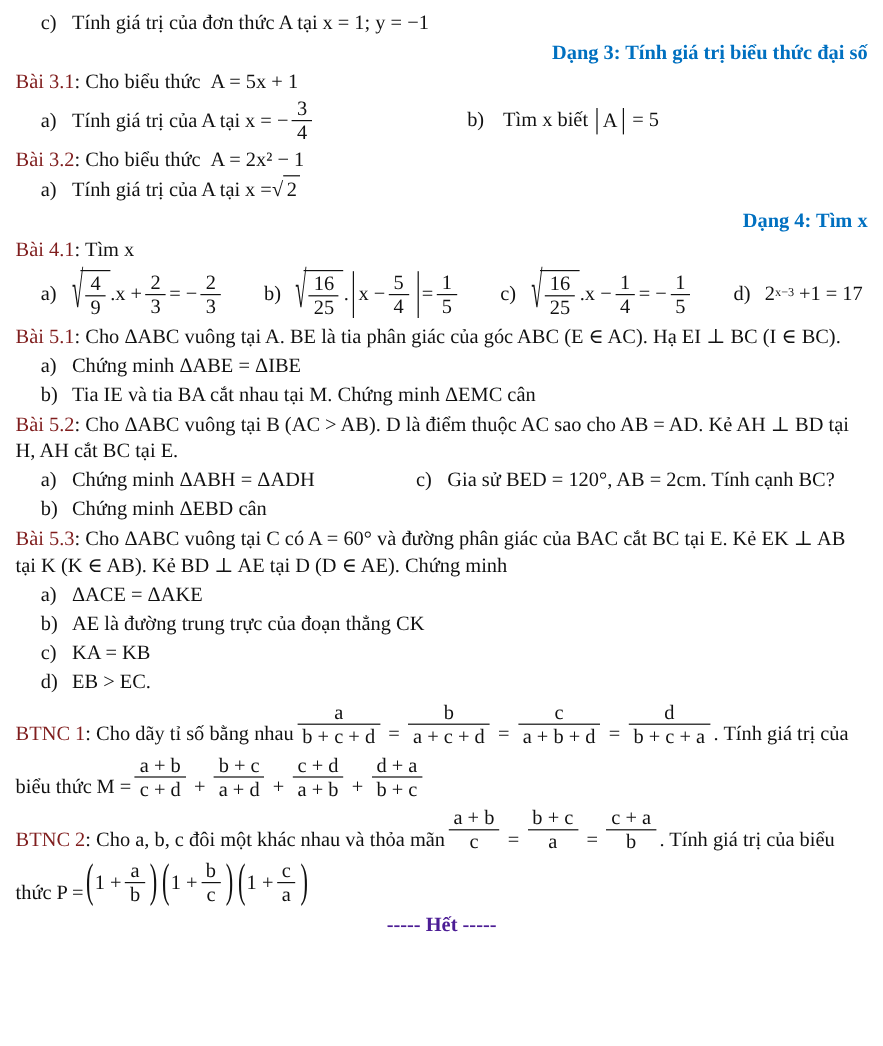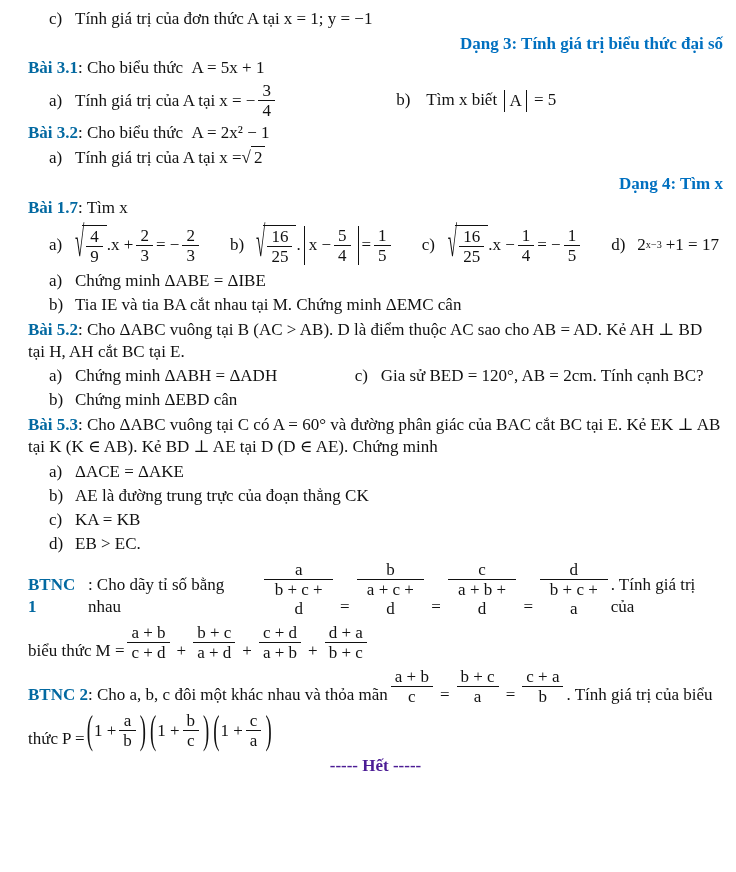--- a/index.html
+++ b/index.html
@@ -2,25 +2,25 @@
 <html><head>
 <meta charset="utf-8">
 <style>
   * { box-sizing: border-box; }
   html, body { margin:0; padding:0; background:#fff; }
   body {
     width:736px; height:872px; overflow:hidden;
     font-family:"Liberation Serif","DejaVu Serif",serif;
     font-size:17px; color:#111; line-height:1.3;
   }
-  .doc { padding:6px 13px 0 28px; }
+  .doc { padding:6px 13px 0 13px; }
   .line { margin:2px 0; }
   .indent { padding-left:21px; }
   .heading { color:#0070C0; font-weight:bold; margin:3px 0 2px 0;text-align:right; }
-  .bai { color:#0369a1; font-weight:bold; }
+  .bai { color:#7f1d1d; font-weight:normal; }
   .label { display:inline-block; min-width:20px; margin-right:6px; }
   .para { margin:3px 0 2px 0; }
   .row2 { display:flex; align-items:center; margin:2px 0; }
   .row2 .col-l { flex:0 0 53%; display:flex; align-items:center; }
   .row2.row52 .col-l { flex:0 0 47%; }
   .mathsp { margin-left:4px; white-space:nowrap; }
 
   
   .frac { display:inline-block; vertical-align:middle; text-align:center; margin:0 3px; }
   .frac .num { display:block; padding:0 4px; line-height:1.12; }
@@ -95,21 +95,21 @@
       <span class="mathsp">x =</span>
       <span class="sqrt sm">
           <span class="rad">√</span>
           <span class="sbody">2</span>
         </span>
     </div>
   </div>
 
   <div class="heading">Dạng 4: Tìm x</div>
   <div class="line">
-    <span class="bai">Bài 1.7</span><span>: Tìm x</span>
+    <span class="bai">Bài 4.1</span><span>: Tìm x</span>
   </div>
 
   <div class="eq-row">
     <span class="eq-item">
       <span class="label">a)</span>
       <span class="sqrt">
           <span class="rad">√</span>
           <span class="sbody">
             <span class="frac">
               <span class="num">4</span>
@@ -177,20 +177,23 @@
     </span>
     <span class="eq-item">
       <span class="label">d)</span>
       <span>2</span>
         <sup>x−3</sup>
       <span class="op">+1 = 17</span>
     </span>
   </div>
 
 
+  <div class="para">
+    <span class="bai">Bài 5.1</span><span>: Cho ΔABC vuông tại A. BE là tia phân giác của góc ABC (E ∈ AC). Hạ EI ⊥ BC (I ∈ BC).</span>
+  </div>
   <div class="line indent">
     <span class="label">a)</span><span>Chứng minh ΔABE = ΔIBE</span>
   </div>
   <div class="line indent">
     <span class="label">b)</span><span>Tia IE và tia BA cắt nhau tại M. Chứng minh ΔEMC cân</span>
   </div>
 
   <div class="para">
     <span class="bai">Bài 5.2</span><span>: Cho ΔABC vuông tại B (AC &gt; AB). D là điểm thuộc AC sao cho AB = AD. Kẻ AH ⊥ BD tại H, AH cắt BC tại E.</span>
   </div>

